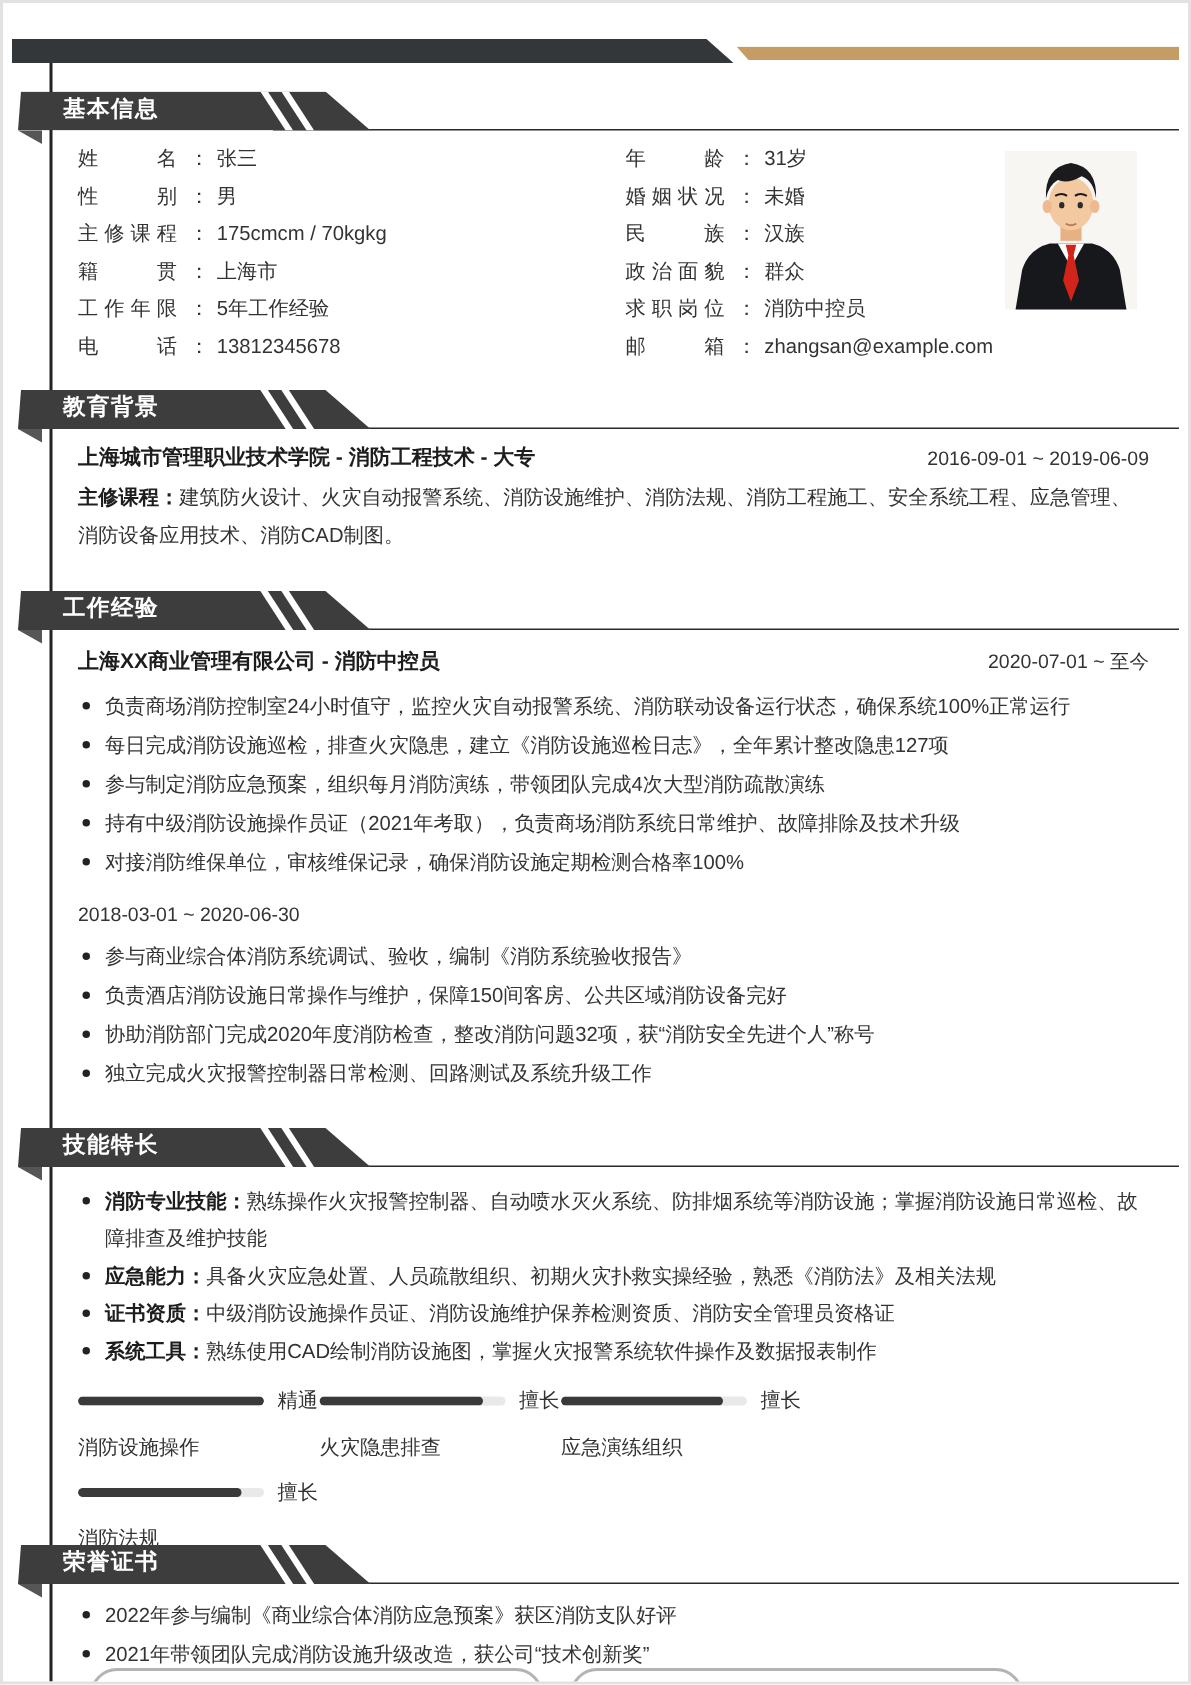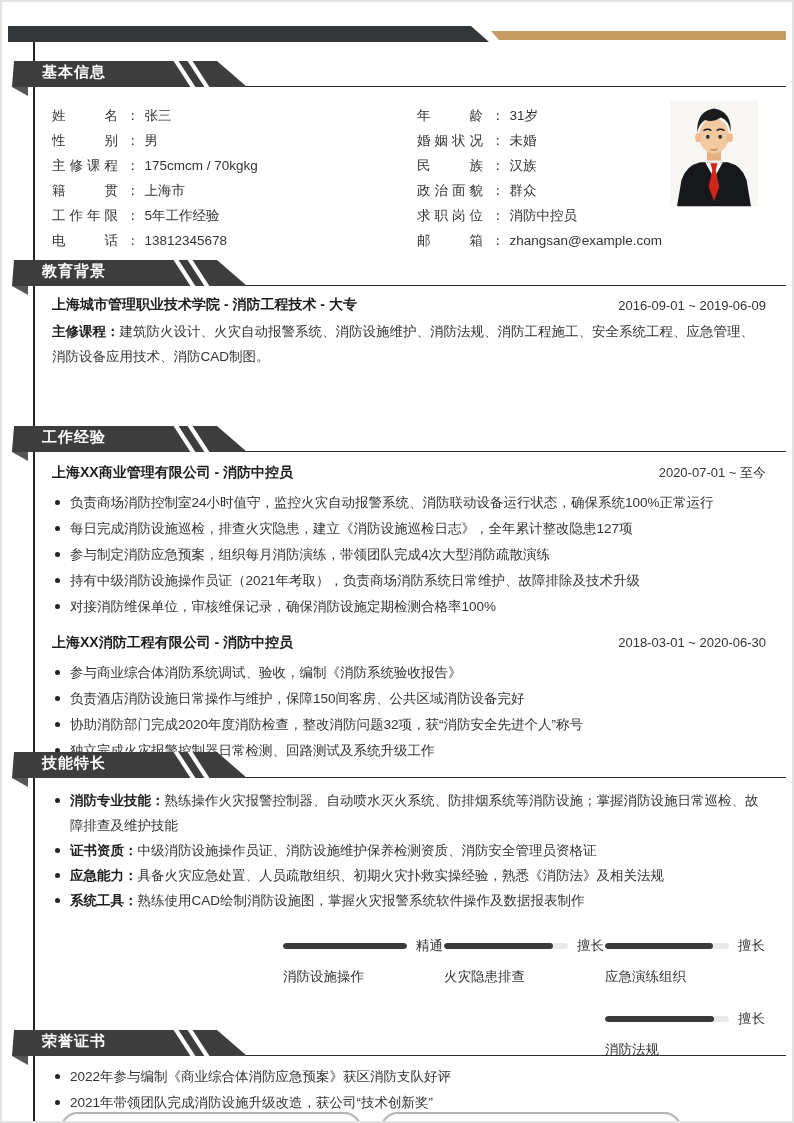--- a/index.html
+++ b/index.html
@@ -17,38 +17,38 @@
     clip-path:polygon(0 0,calc(100% - 18px) 0,100% 100%,0 100%);
   }
   .top-gold{
     position:absolute;left:489px;right:6px;top:29px;height:9px;background:#c59c63;
     clip-path:polygon(0 0,100% 0,100% 100%,8px 100%);
   }
   .v-line{position:absolute;left:31px;top:40px;bottom:0;width:2px;background:#232323;}
 
   
   .section{position:absolute;left:0;right:0;}
-  .sec-basic{top:59px;} .sec-edu{top:258px;} .sec-work{top:424px;}
+  .sec-basic{top:59px;} .sec-edu{top:258px;} .sec-work{top:392px;}
   .sec-skill{top:750px;} .sec-honor{top:1028px;}
 
   .sec-header{position:relative;height:26px;}
   .sec-rule{position:absolute;left:180px;right:6px;bottom:0;height:1px;background:#2a2a2a;}
   .sec-banner{
     position:absolute;left:10px;top:0;width:235px;height:26px;background:#3d3d3d;
     clip-path:polygon(2px 0,205px 0,235px 100%,0 100%);z-index:2;
   }
   .sec-title{position:absolute;left:30px;top:0;line-height:26px;color:#fff;font-size:15px;font-weight:bold;letter-spacing:1px;font-family:Liberation Mono, monospace;}
   .stripe{position:absolute;top:-5px;width:5px;height:36px;background:#fff;transform:skewX(33deg);}
   .stripe.s1{left:170px;} .stripe.s2{left:184px;}
   .sec-fold{position:absolute;left:10px;top:26px;width:0;height:0;border-top:9px solid #565656;border-left:16px solid transparent;z-index:1;}
 
   .sec-body{margin:0 26px 0 50px;}
 
   
-  .bi-wrap{display:flex;margin-top:16px;}
+  .bi-wrap{display:flex;margin-top:6px;}
   .bi-col{width:365px;}
   .bi-col.rightc{width:auto;}
   .bi-row{display:flex;height:25px;align-items:center;font-size:13.5px;}
   .bi-label{display:inline-block;width:66px;text-align:justify;text-align-last:justify;}
   .bi-colon{margin:0 5px 0 8px;}
   .photo{position:absolute;right:34px;top:39px;width:88px;height:107px;}
 
   
   .bold{font-weight:bold;color:#1d1d1d;}
   .titlerow{display:flex;justify-content:space-between;align-items:baseline;font-size:14px;}
@@ -56,21 +56,21 @@
   .para{margin-top:5px;font-size:13.5px;line-height:25px;}
 
   ul.blist{margin:8px 0 0 0;padding:0;list-style:none;}
   ul.blist li{position:relative;padding-left:18px;font-size:13.5px;line-height:26px;}
   ul.blist li::before{content:"";position:absolute;left:3px;top:10px;width:5px;height:5px;border-radius:50%;background:#222;}
   ul.blist.tight li{line-height:25px;}
   .job{margin-top:12px;}
   .job + .job{margin-top:14px;}
 
   
-  .bars-row{display:flex;margin-top:24px;justify-content:flex-end;}
+  .bars-row{display:flex;margin-top:12px;}
   .bar-item{width:161px;}
   .bar-line{display:flex;align-items:center;}
   .bar-track{position:relative;width:124px;height:6px;background:#e9e9e9;border-radius:3px;overflow:hidden;}
   .bar-fill{position:absolute;left:0;top:0;height:6px;background:#3a3a3a;border-radius:3px;}
   .bar-level{margin-left:9px;font-size:13.5px;}
   .bar-name{margin-top:13px;font-size:13.5px;}
 
   
   .pill{position:absolute;top:1110px;height:40px;background:#fff;border:2px solid #b3b3b3;border-radius:18px;box-sizing:border-box;}
   .pill.p1{left:58px;width:302px;}
@@ -222,21 +222,20 @@
         <ul class="blist">
           <li>负责商场消防控制室24小时值守，监控火灾自动报警系统、消防联动设备运行状态，确保系统100%正常运行</li>
           <li>每日完成消防设施巡检，排查火灾隐患，建立《消防设施巡检日志》，全年累计整改隐患127项</li>
           <li>参与制定消防应急预案，组织每月消防演练，带领团队完成4次大型消防疏散演练</li>
           <li>持有中级消防设施操作员证（2021年考取），负责商场消防系统日常维护、故障排除及技术升级</li>
           <li>对接消防维保单位，审核维保记录，确保消防设施定期检测合格率100%</li>
         </ul>
       </div>
       <div class="job">
         <div class="titlerow">
-          <span class="bold">上海XX消防工程有限公司 - 消防中控员</span>
           <span class="daterange">2018-03-01 ~ 2020-06-30</span>
         </div>
         <ul class="blist">
           <li>参与商业综合体消防系统调试、验收，编制《消防系统验收报告》</li>
           <li>负责酒店消防设施日常操作与维护，保障150间客房、公共区域消防设备完好</li>
           <li>协助消防部门完成2020年度消防检查，整改消防问题32项，获“消防安全先进个人”称号</li>
           <li>独立完成火灾报警控制器日常检测、回路测试及系统升级工作</li>
         </ul>
       </div>
     </div>
@@ -248,22 +247,22 @@
       <div class="sec-banner">
         <span class="sec-title">技能特长</span>
         <span class="stripe s1"></span>
         <span class="stripe s2"></span>
       </div>
       <div class="sec-fold"></div>
     </div>
     <div class="sec-body">
       <ul class="blist tight" style="margin-top:10px;">
         <li><span class="bold">消防专业技能：</span><span>熟练操作火灾报警控制器、自动喷水灭火系统、防排烟系统等消防设施；掌握消防设施日常巡检、故障排查及维护技能</span></li>
+        <li><span class="bold">应急能力：</span><span>具备火灾应急处置、人员疏散组织、初期火灾扑救实操经验，熟悉《消防法》及相关法规</span></li>
         <li><span class="bold">证书资质：</span><span>中级消防设施操作员证、消防设施维护保养检测资质、消防安全管理员资格证</span></li>
-        <li><span class="bold">应急能力：</span><span>具备火灾应急处置、人员疏散组织、初期火灾扑救实操经验，熟悉《消防法》及相关法规</span></li>
         <li><span class="bold">系统工具：</span><span>熟练使用CAD绘制消防设施图，掌握火灾报警系统软件操作及数据报表制作</span></li>
       </ul>
       <div class="bars-row">
         <div class="bar-item">
           <div class="bar-line">
               <span class="bar-track">
                 <span class="bar-fill" style="width: 100%;"></span>
               </span>
               <span class="bar-level">精通</span>
             </div>

